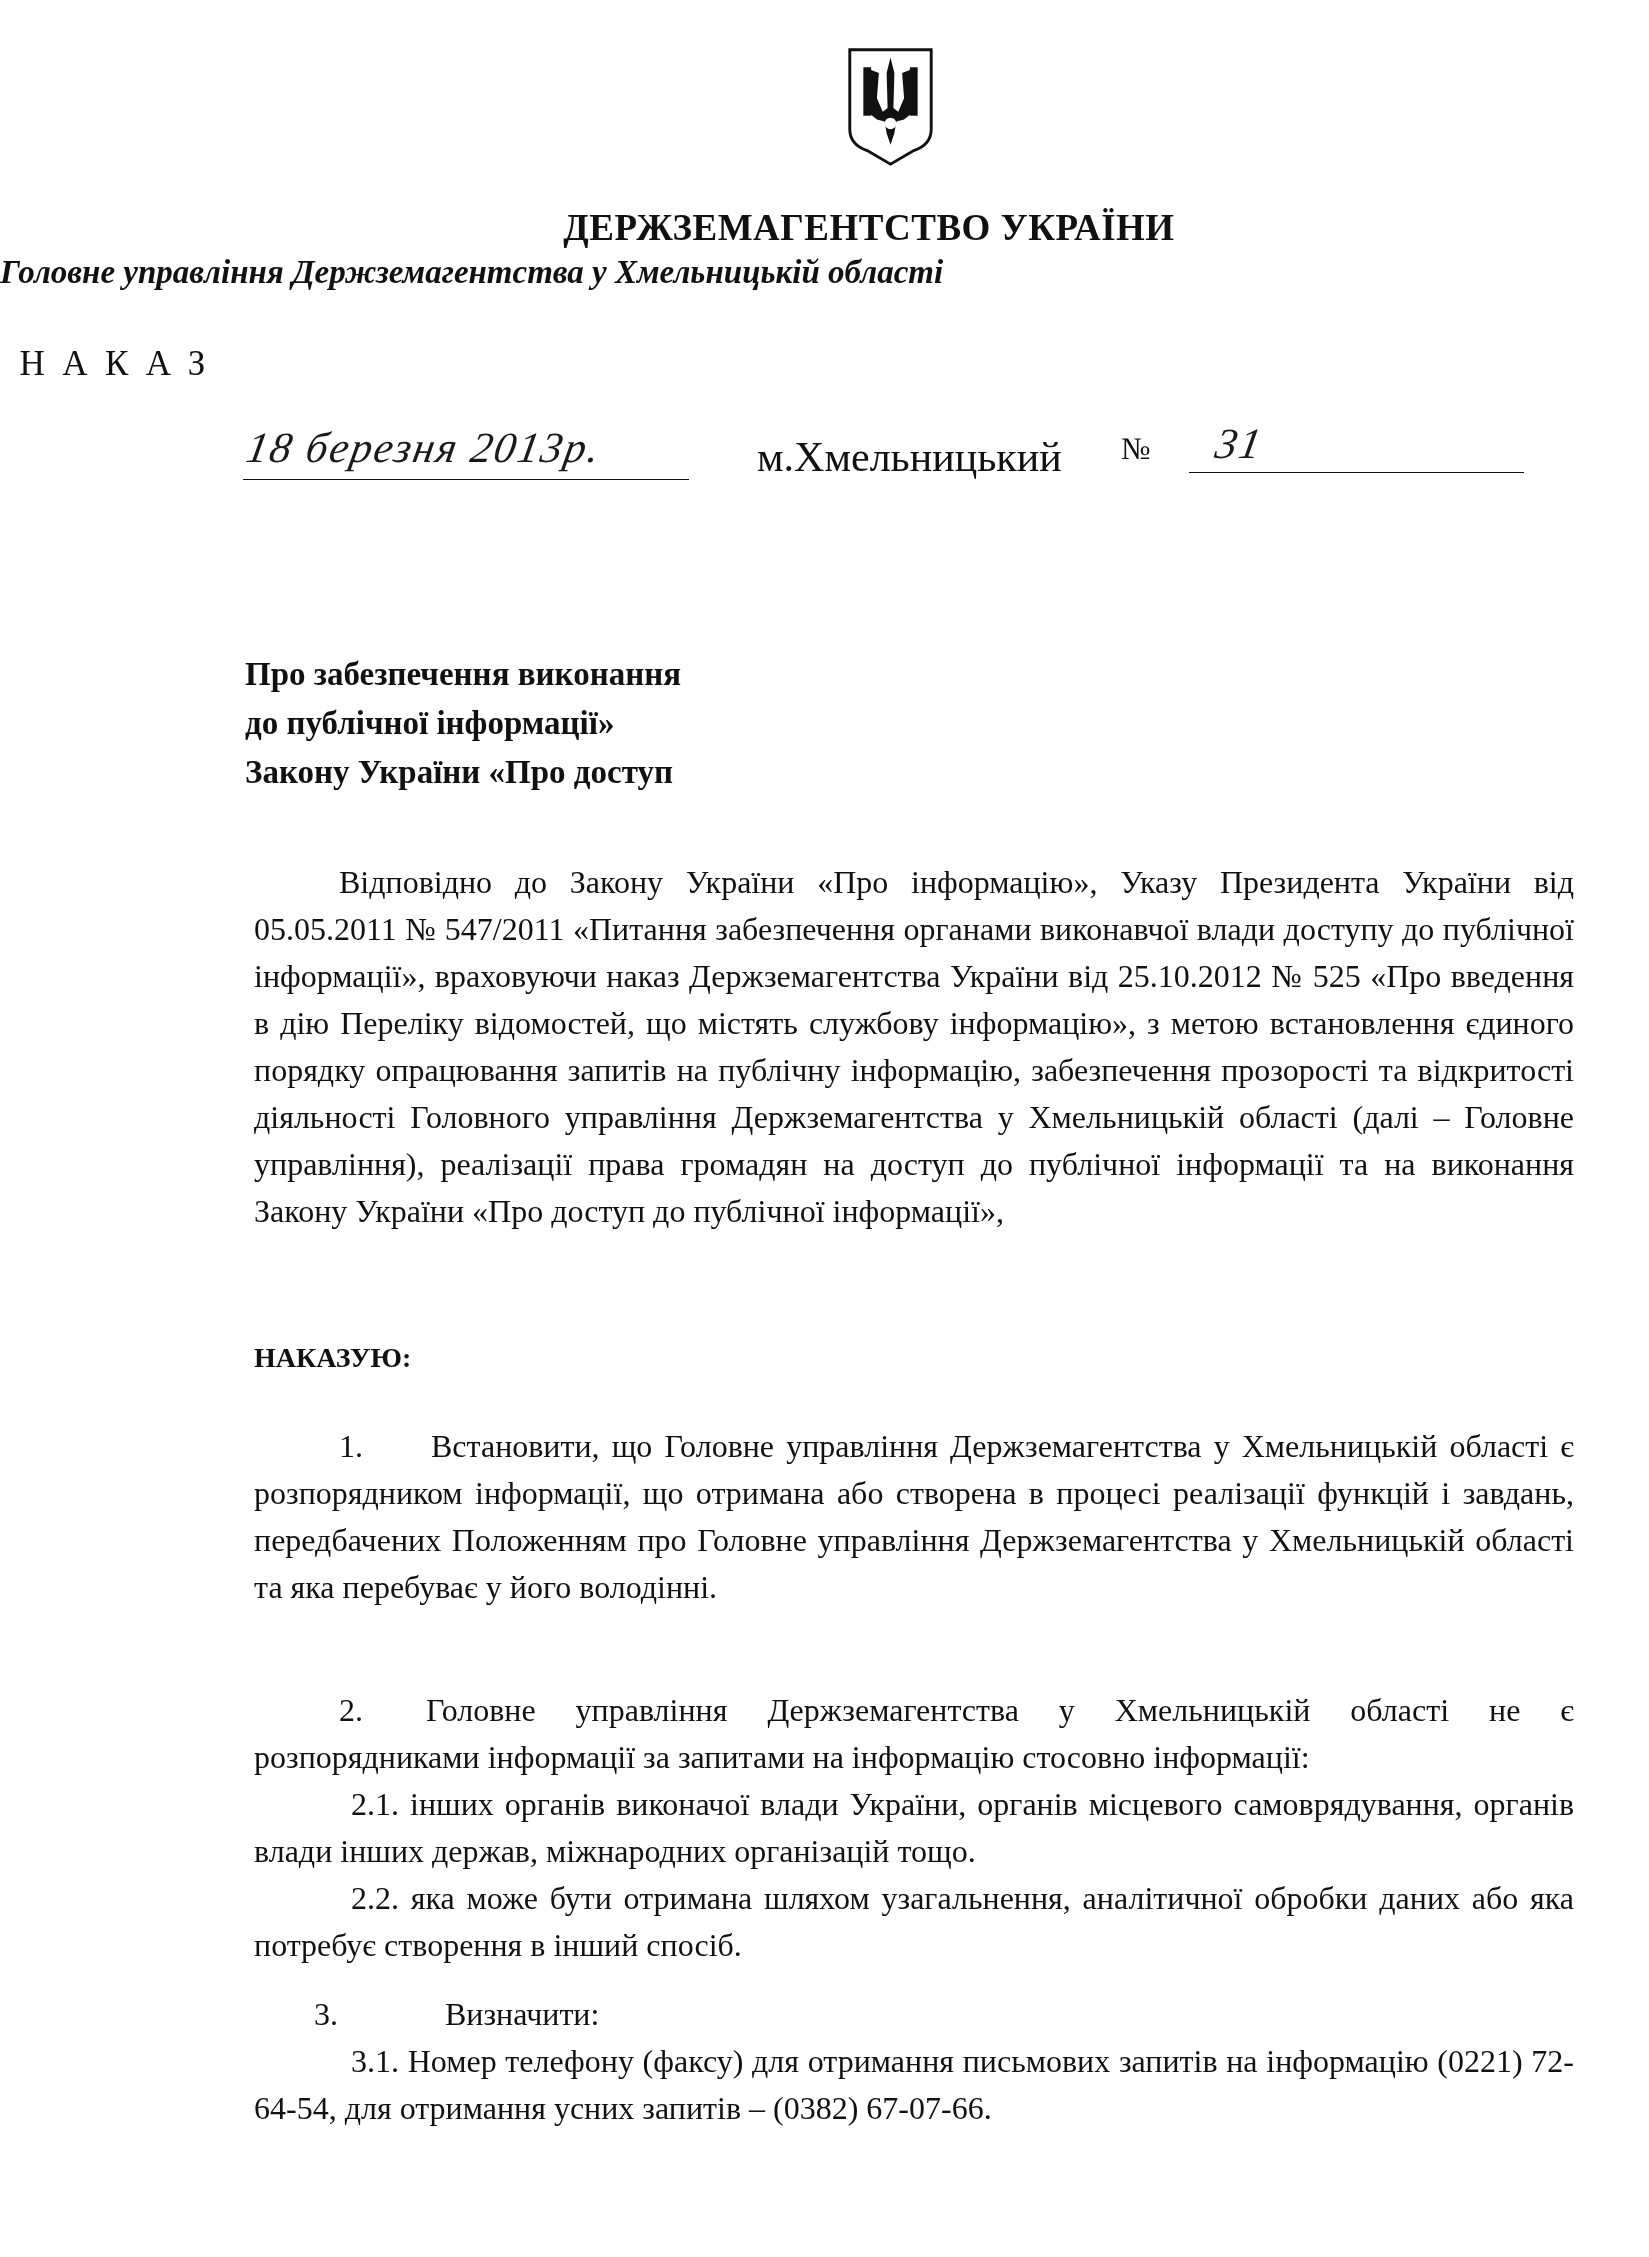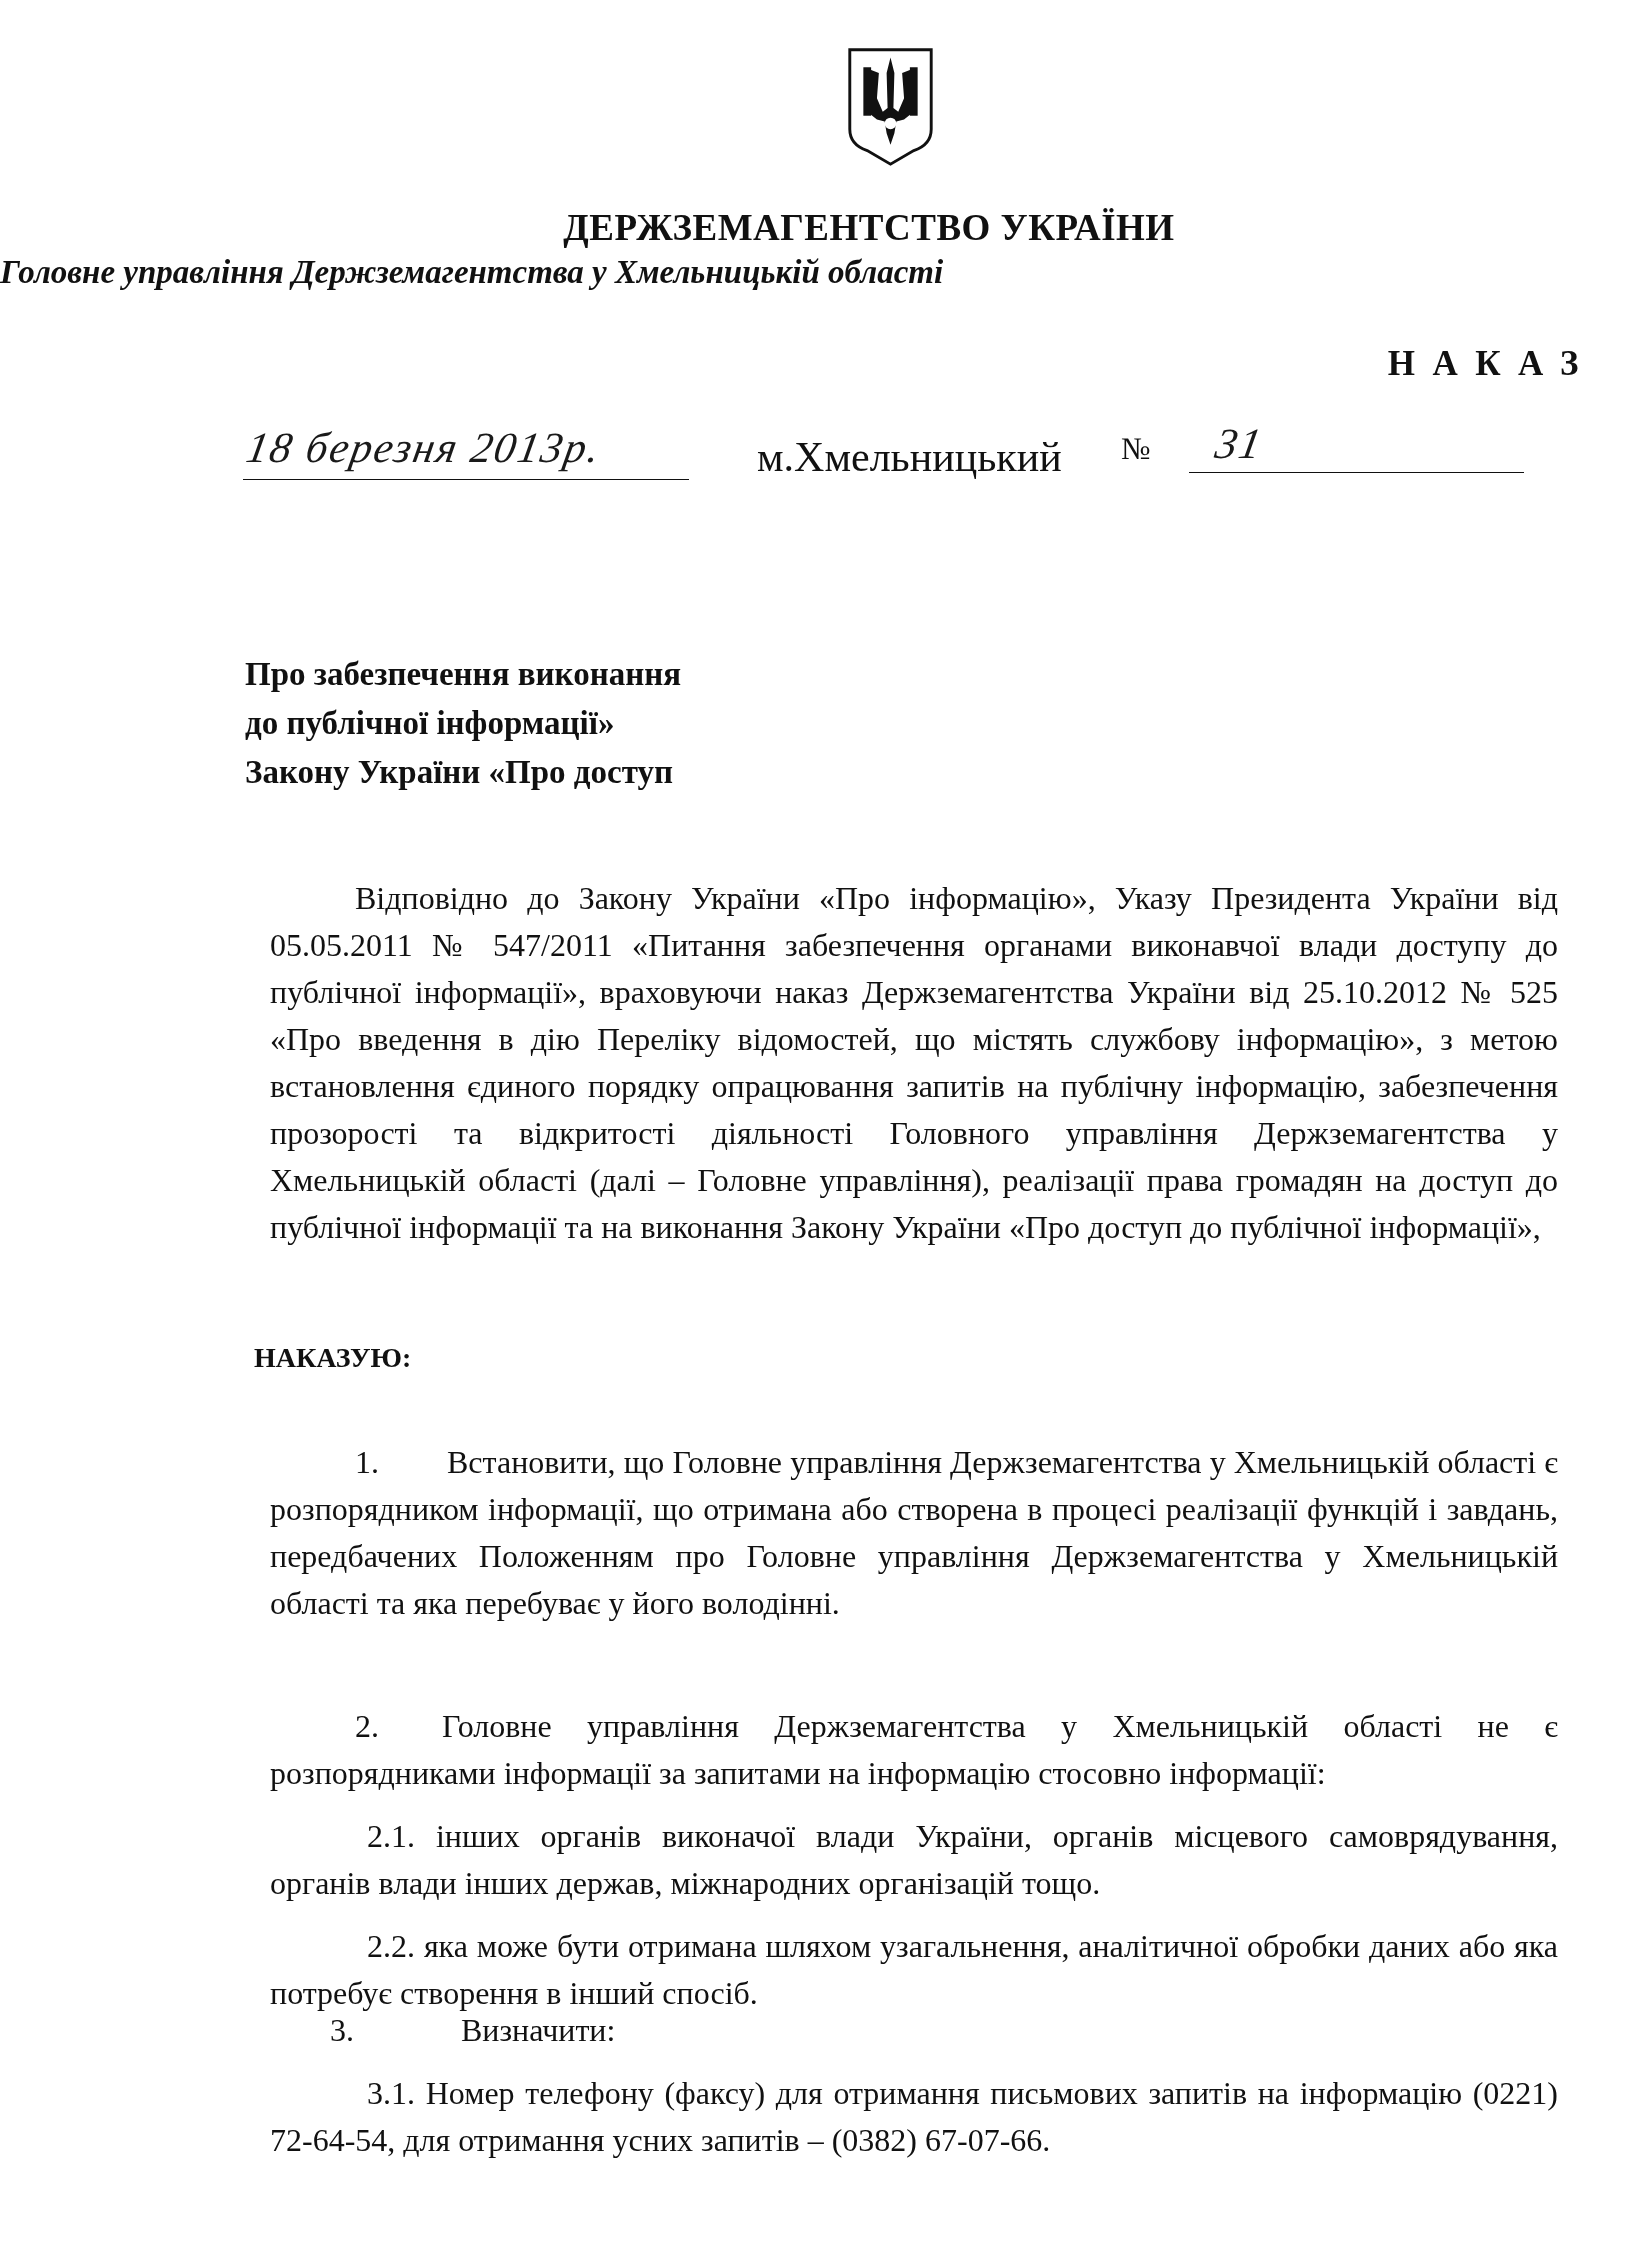--- a/index.html
+++ b/index.html
@@ -20,21 +20,21 @@
     .agency {
       position: absolute; top: 206px; left: 0; width: 1650px;
       text-align: center; font-weight: bold; font-size: 37px; letter-spacing: 0.5px; margin-left: 44px;
     }
     .sub-agency {
       position: absolute; top: 254px; left: 0; width: 1562px;
       text-align: left; font-weight: bold; font-size: 33px; font-style: italic;
     }
     .doc-type {
       position: absolute; top: 344px; left: 0; width: 1596px;
-      text-align: right; font-weight: bold; font-size: 35px; letter-spacing: 17.5px;
+      text-align: left; font-weight: normal; font-size: 35px; letter-spacing: 17.5px;
       padding-left: 19.4px; box-sizing: border-box;
     }
     .meta-row { position: absolute; top: 427px; left: 243px; width: 1281px; height: 58px; }
     .hand {
       font-family: "Liberation Serif", serif; font-style: italic; font-size: 43px;
       color: #1a1a1a; letter-spacing: 1.9px;
     }
     .date-field {
       position: absolute; left: 0; top: 0; width: 446px; height: 52px;
       border-bottom: 1.9px solid #111;
@@ -54,21 +54,21 @@
     .body {
       position: absolute; left: 254px; width: 1320px;
       font-size: 32px; line-height: 47px; text-align: justify;
     }
     .indent { text-indent: 85px; }
     .p-intro { top: 859px; }
     .order-word { position: absolute; left: 254px; top: 1342px; font-weight: bold; font-size: 28px; }
     .p1 { top: 1423px; }
     .p2 { top: 1687px; }
     .p3 { top: 1991px; }
-    p { margin: 16px; }
+    p { margin: 0; }
     .num { display: inline-block; text-indent: 0; }
     .num1 { width: 92px; }
     .num2 { width: 87px; }
     .num3 { width: 131px; }
     .sub { text-indent: 97px; }
   </style>
 </head>
 <body>
 
 <div class="page">

